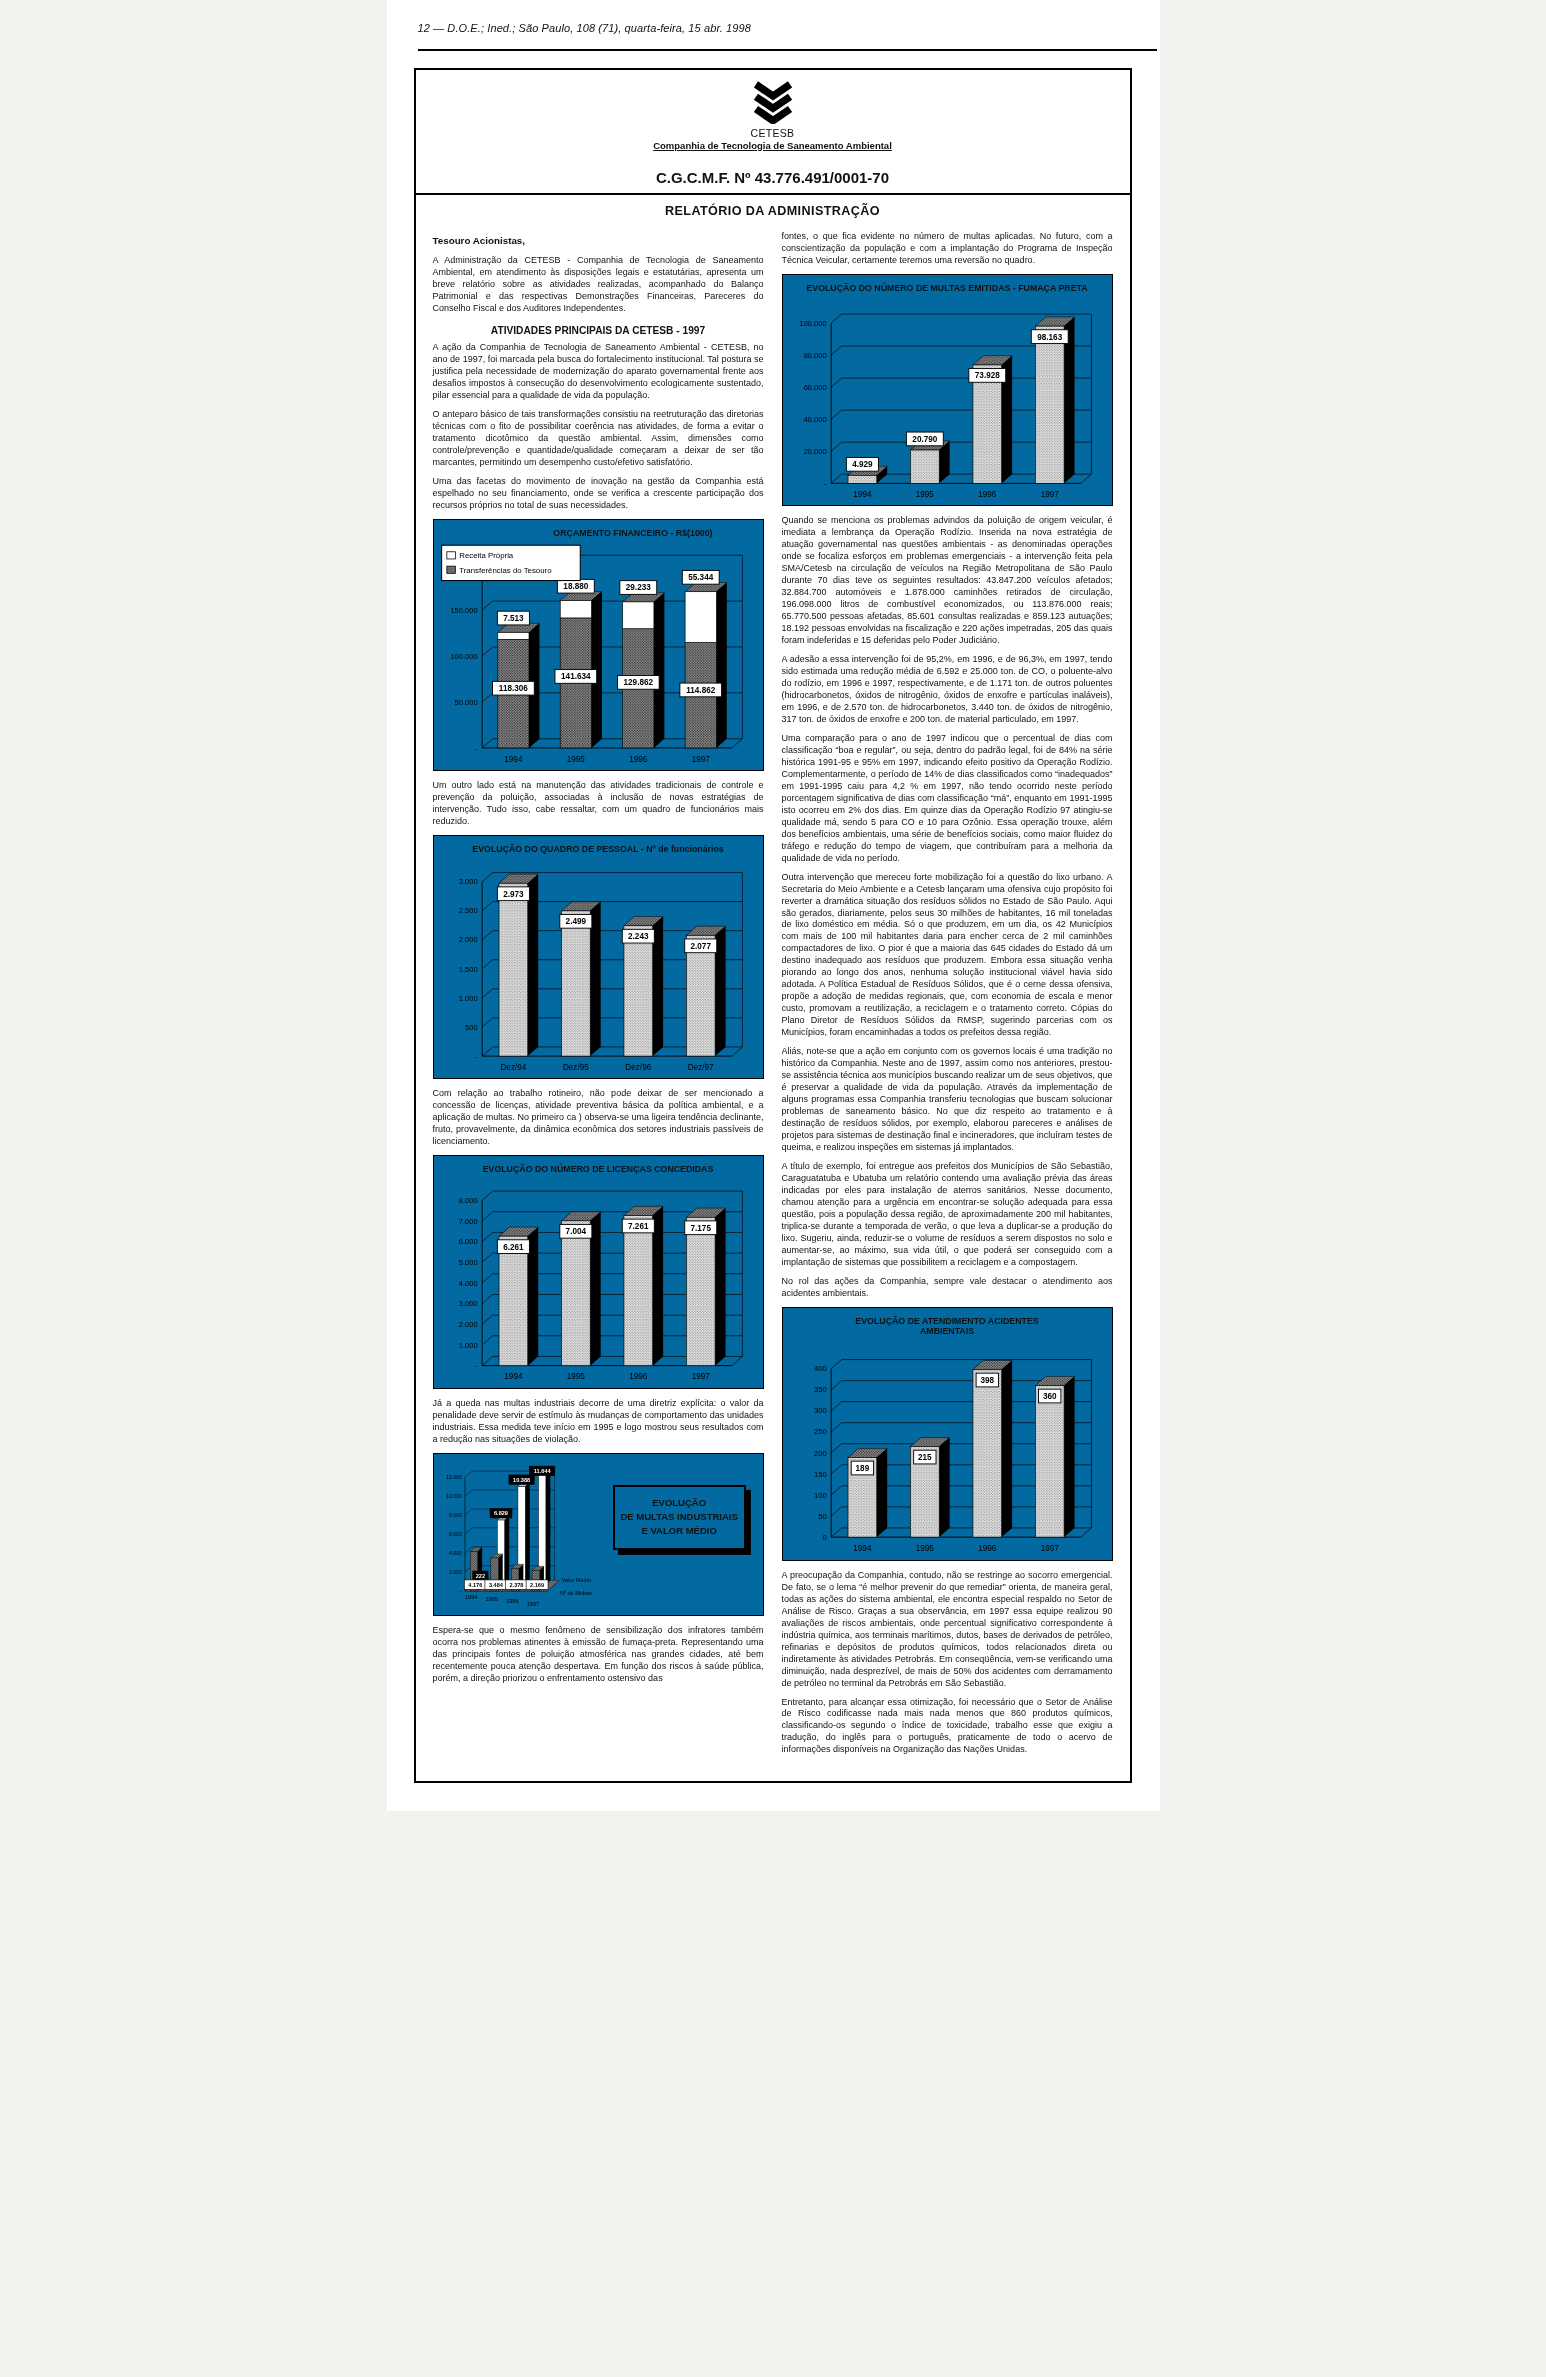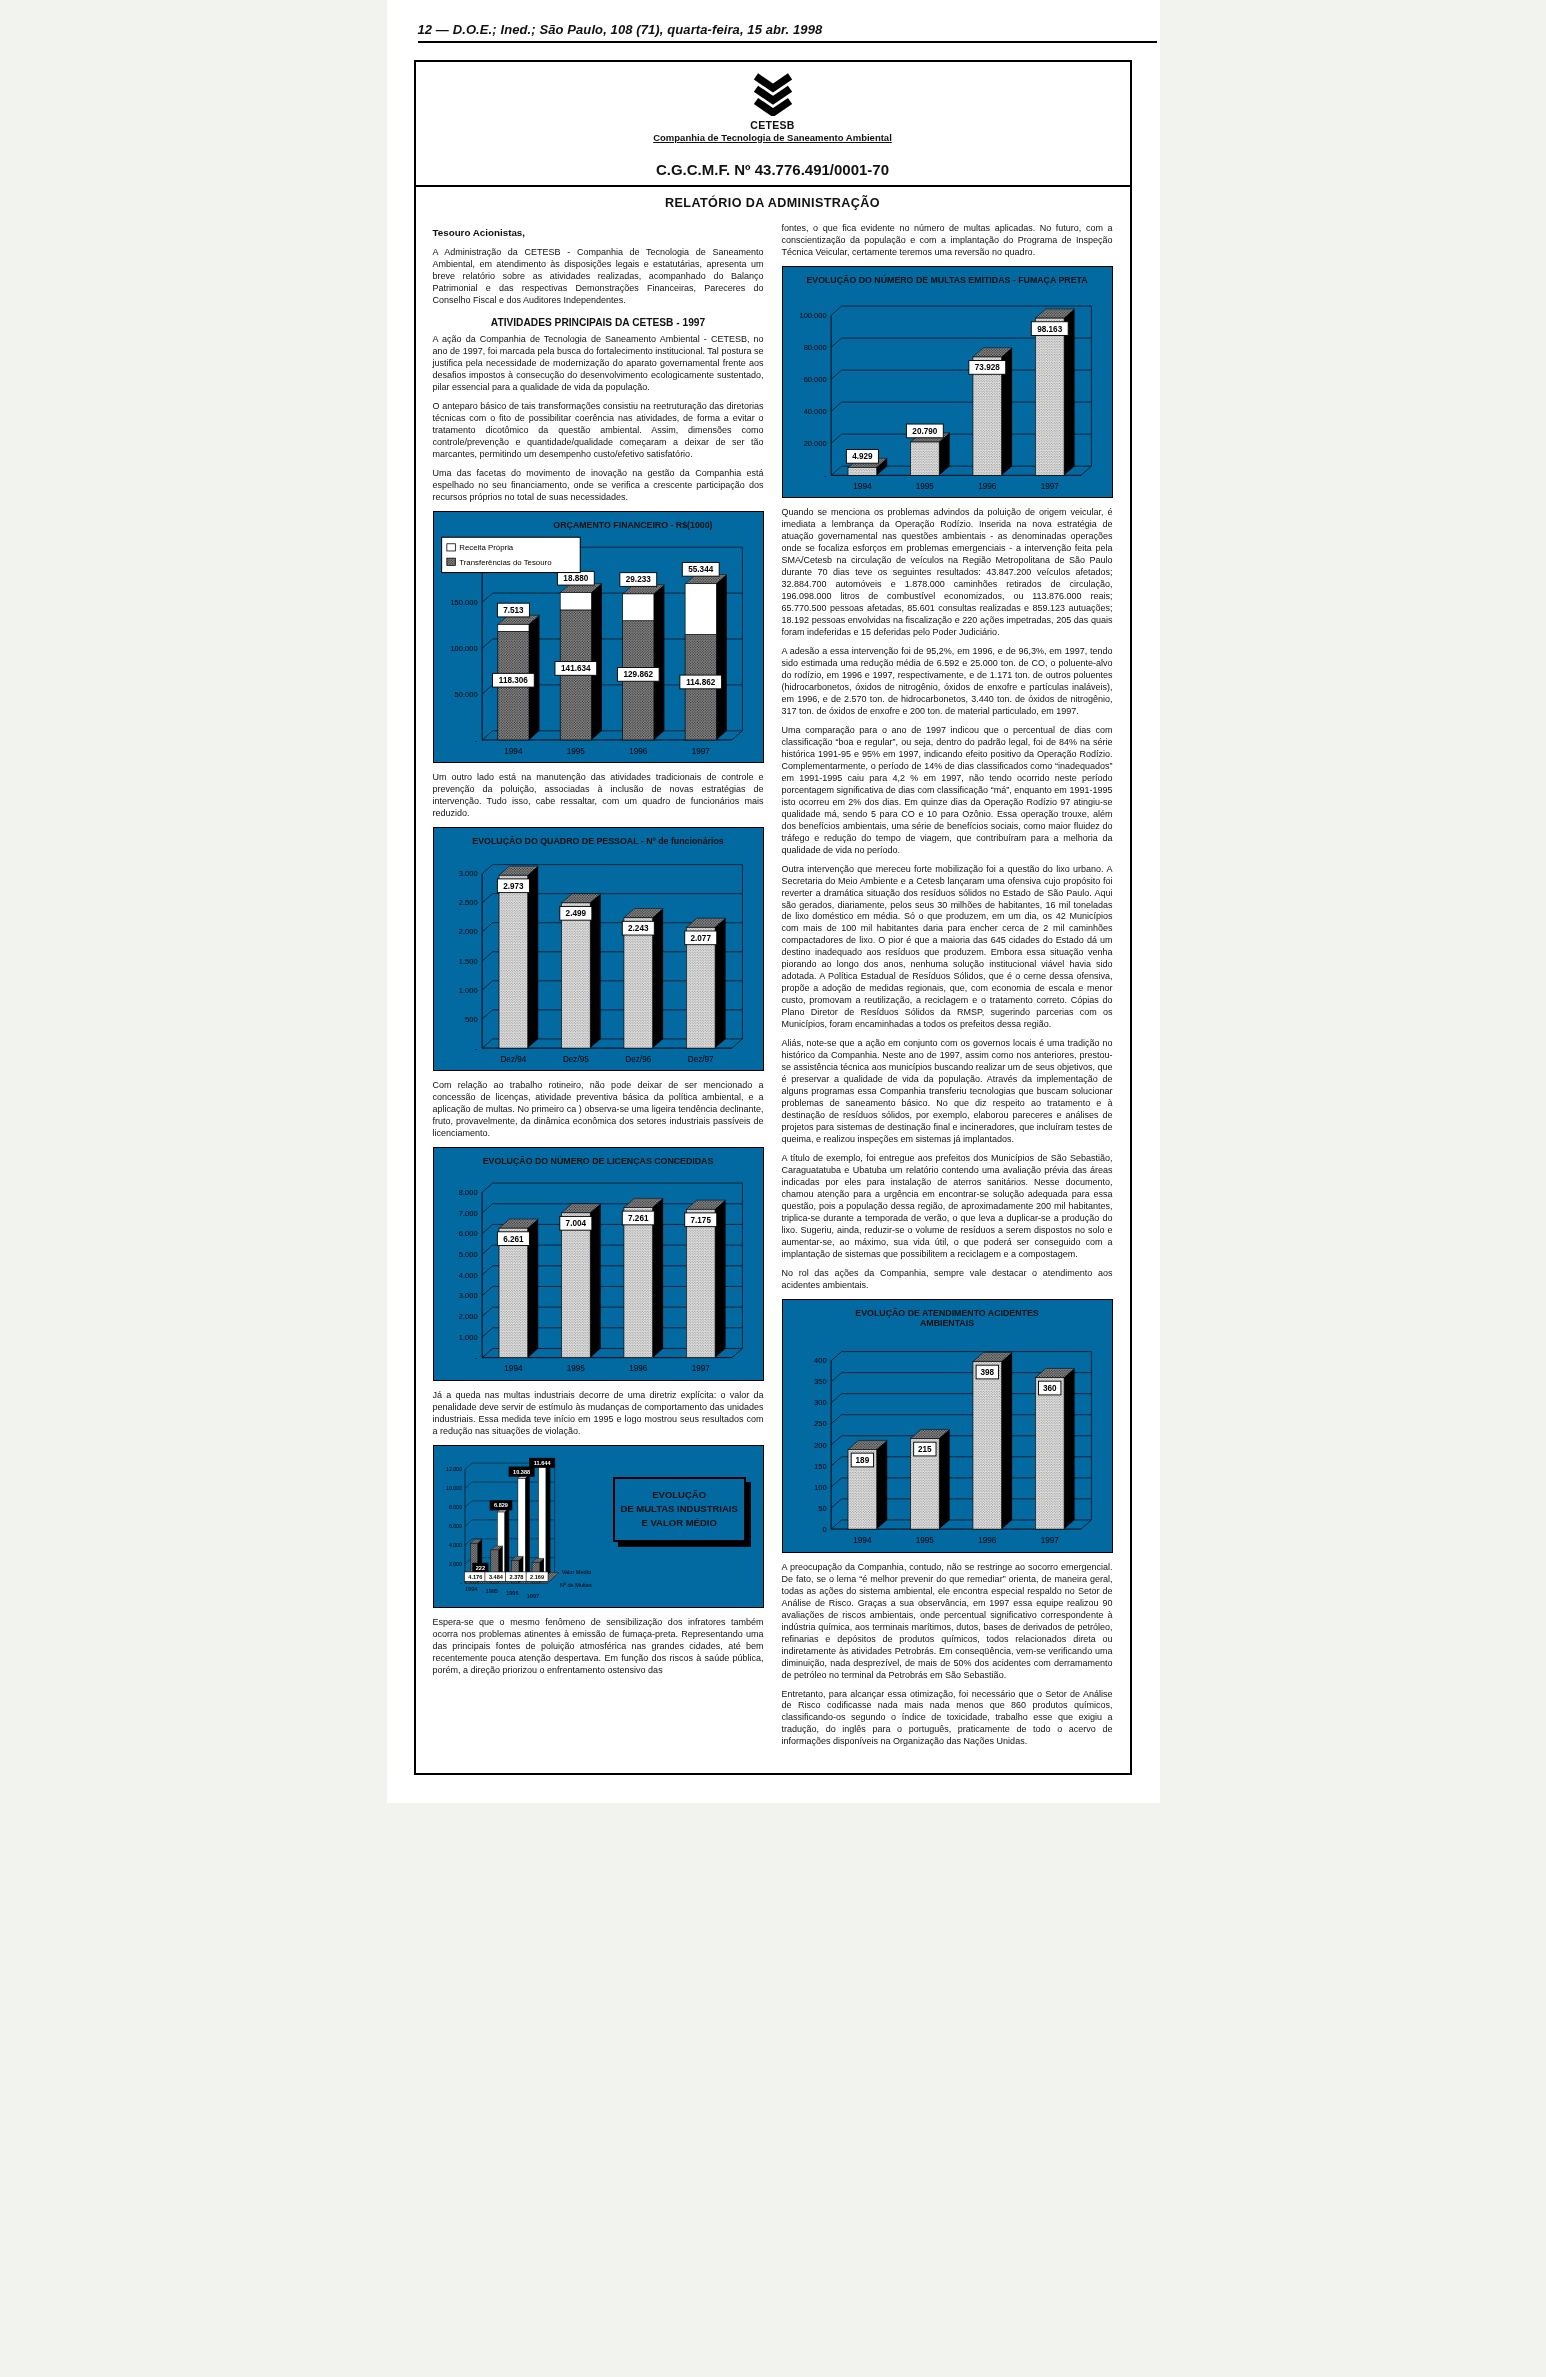--- a/index.html
+++ b/index.html
@@ -1,23 +1,23 @@
 <!DOCTYPE html>
 <html lang="pt" style="font-size:11.2px"><head>
 <meta charset="utf-8">
 <style>
   html,body{margin:0;padding:0;background:#f2f2ee;}
   body{font-family:"Liberation Sans",sans-serif;color:#111;}
   .page{width:773px;margin:0 auto;background:#ffffff;padding:4.2px 0 28px;}
-  .page-header{font-size:13px;font-weight:bold;font-style:italic;margin:18px 7px 4px 31px;letter-spacing:0.1px;}
+  .page-header{font-size:11px;font-weight:normal;font-style:italic;margin:18px 7px 15px 31px;letter-spacing:0.1px;}
   .header-rule{border-top:2.1px solid #000;margin:0 2.8px 0 31px;}
   .report-box{border:2.1px solid #000;margin:17px 28px 0 27px;padding:8.4px 17px 18px;}
   .masthead{text-align:center;}
   .logo svg{width:44px;height:45px;display:inline-block;}
-  .org{font-weight:bold;font-size:10.5px;margin-top:1.4px;letter-spacing:0.3px;}
+  .org{font-weight:normal;font-size:10.5px;margin-top:1.4px;letter-spacing:0.3px;}
   .org-full{font-weight:bold;font-size:9.5px;margin-top:0.7px;text-decoration:underline;}
   .registry{font-weight:bold;font-size:15px;margin-top:18px;}
   .thick-rule{border-top:2.8px solid #000;margin:7px -17px 0;}
   .report-title{text-align:center;font-size:12.6px;letter-spacing:0.4px;margin:9.8px 0 12.6px;font-weight:bold;}
   .columns{display:flex;gap:18px;align-items:flex-start;}
   .col{flex:1;min-width:0;}
   p{font-size:9px;line-height:1.33;text-align:justify;margin:0 0 7px;}
   .section-heading{font-size:10.2px;font-weight:bold;margin:9.8px 0 6.3px;text-align:center;}
   .salutation{font-weight:bold;font-size:9.8px;margin:2.8px 0 8.4px;text-align:left;}
   .chart-frame{border:1.4px solid #000;padding:7px 5.6px 2.8px;margin:2.8px 0 9px;background:#0369a1;}

